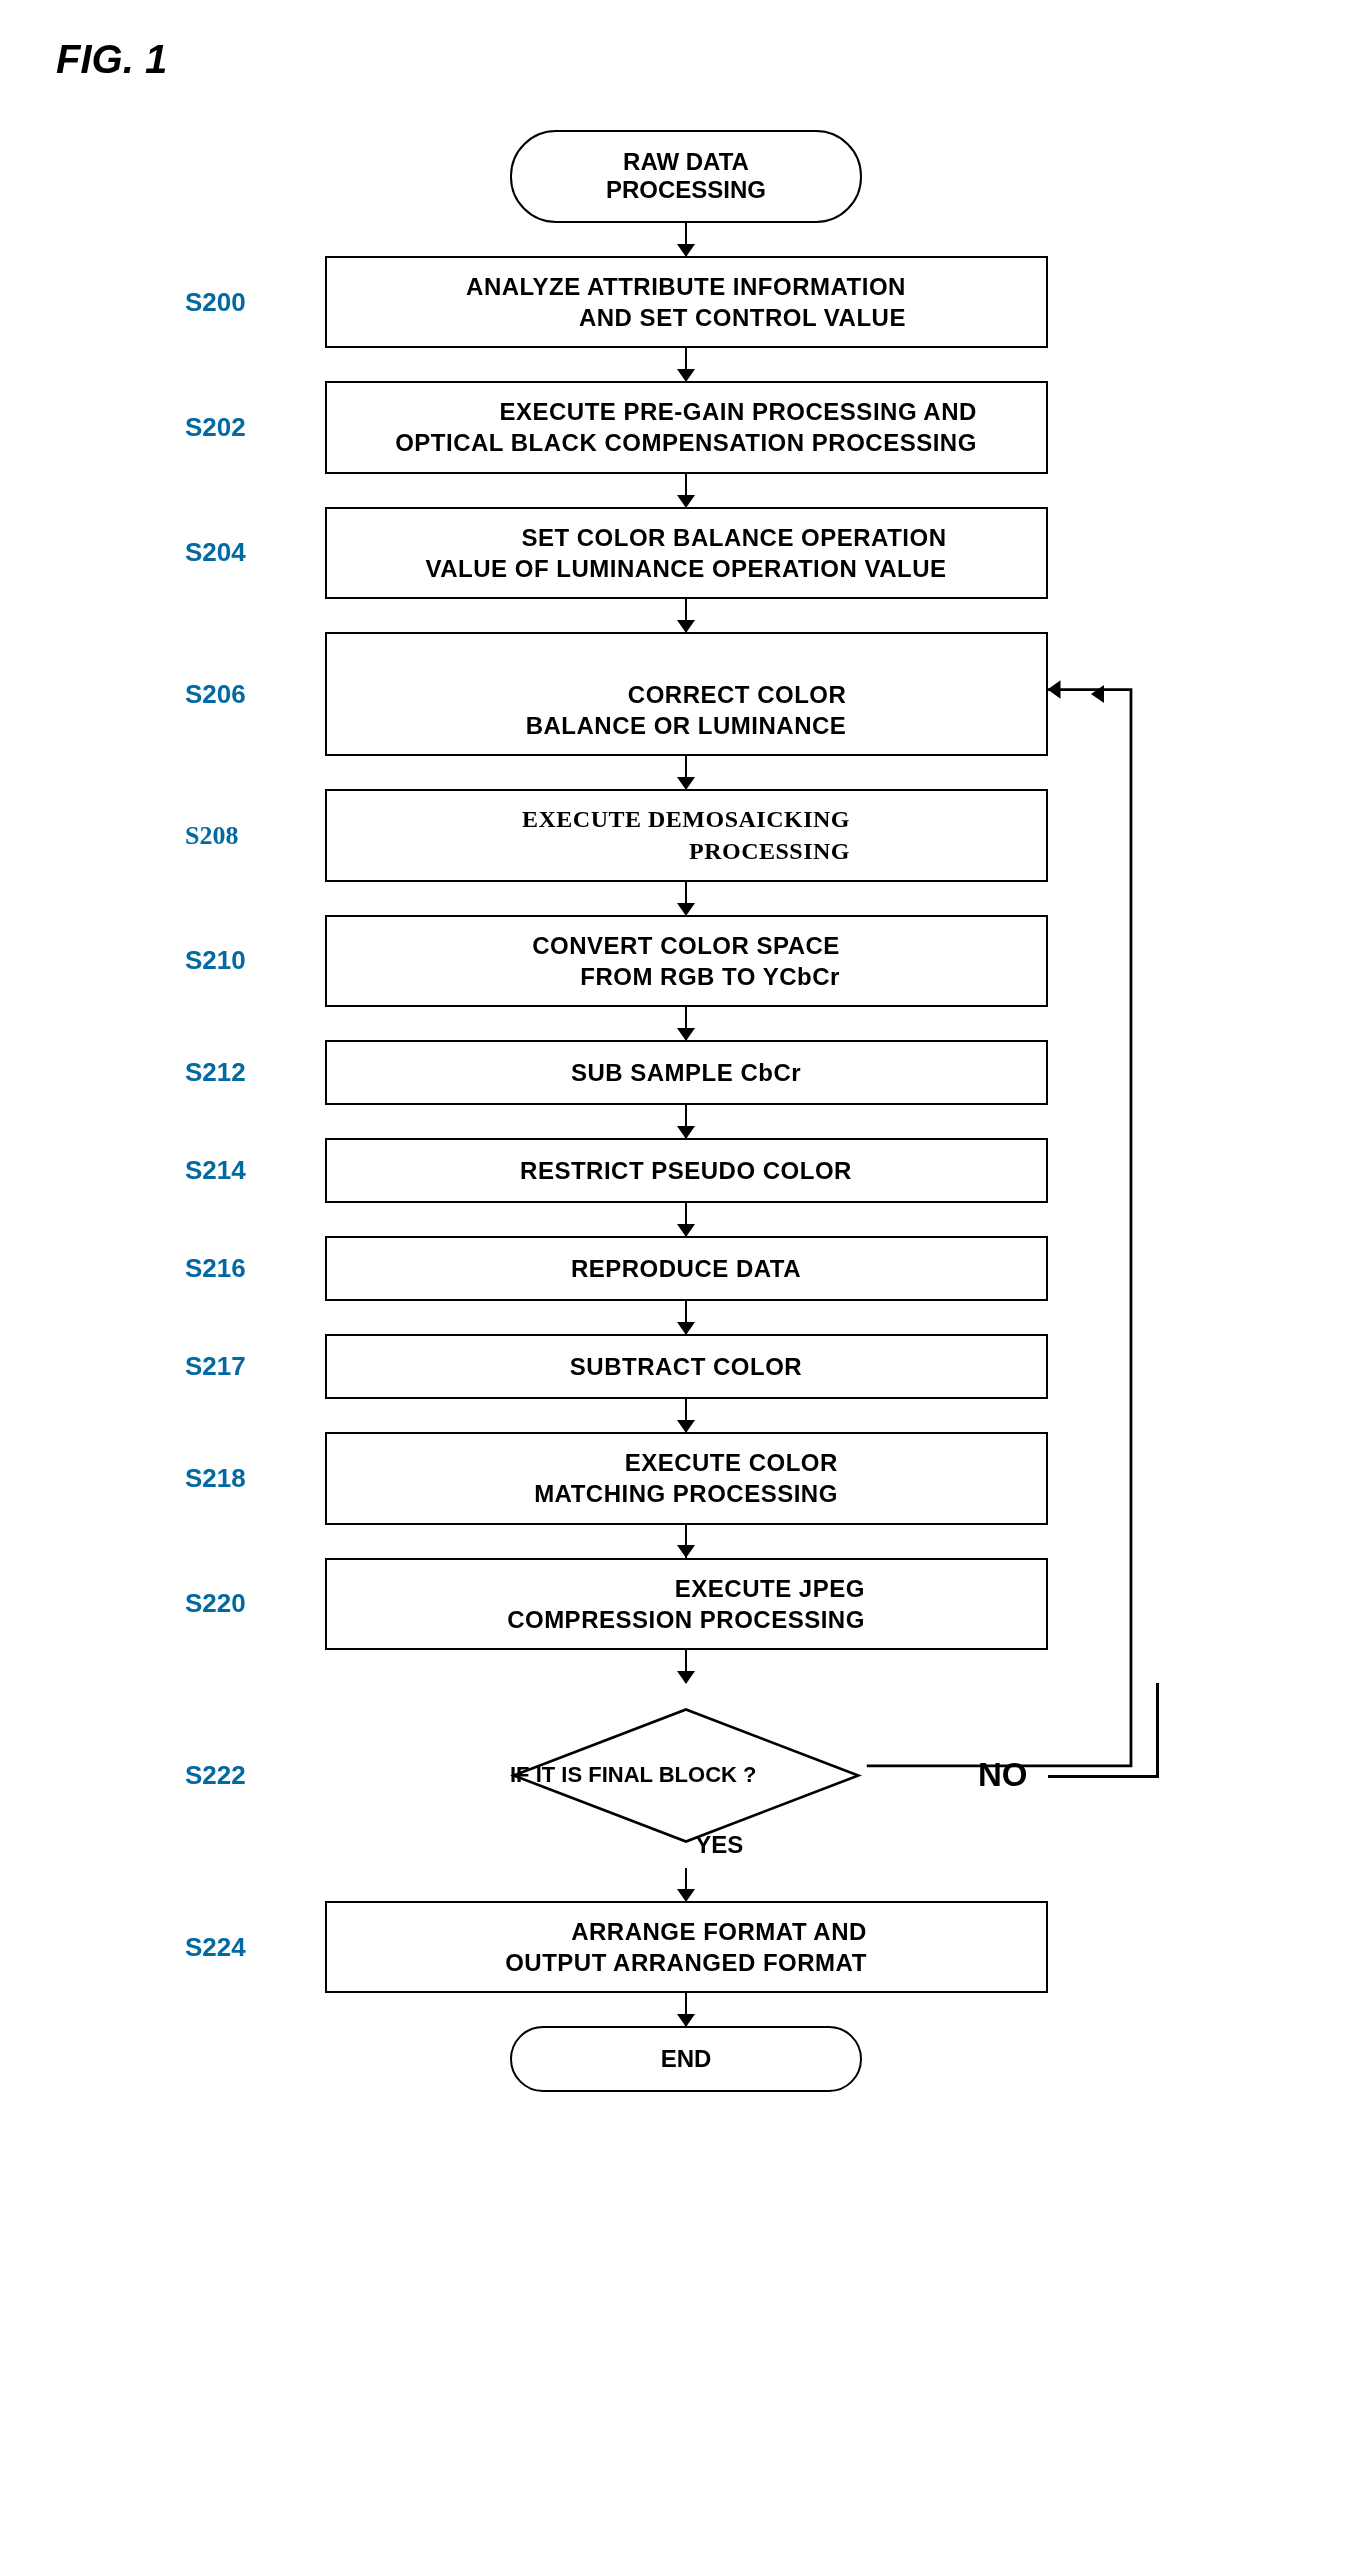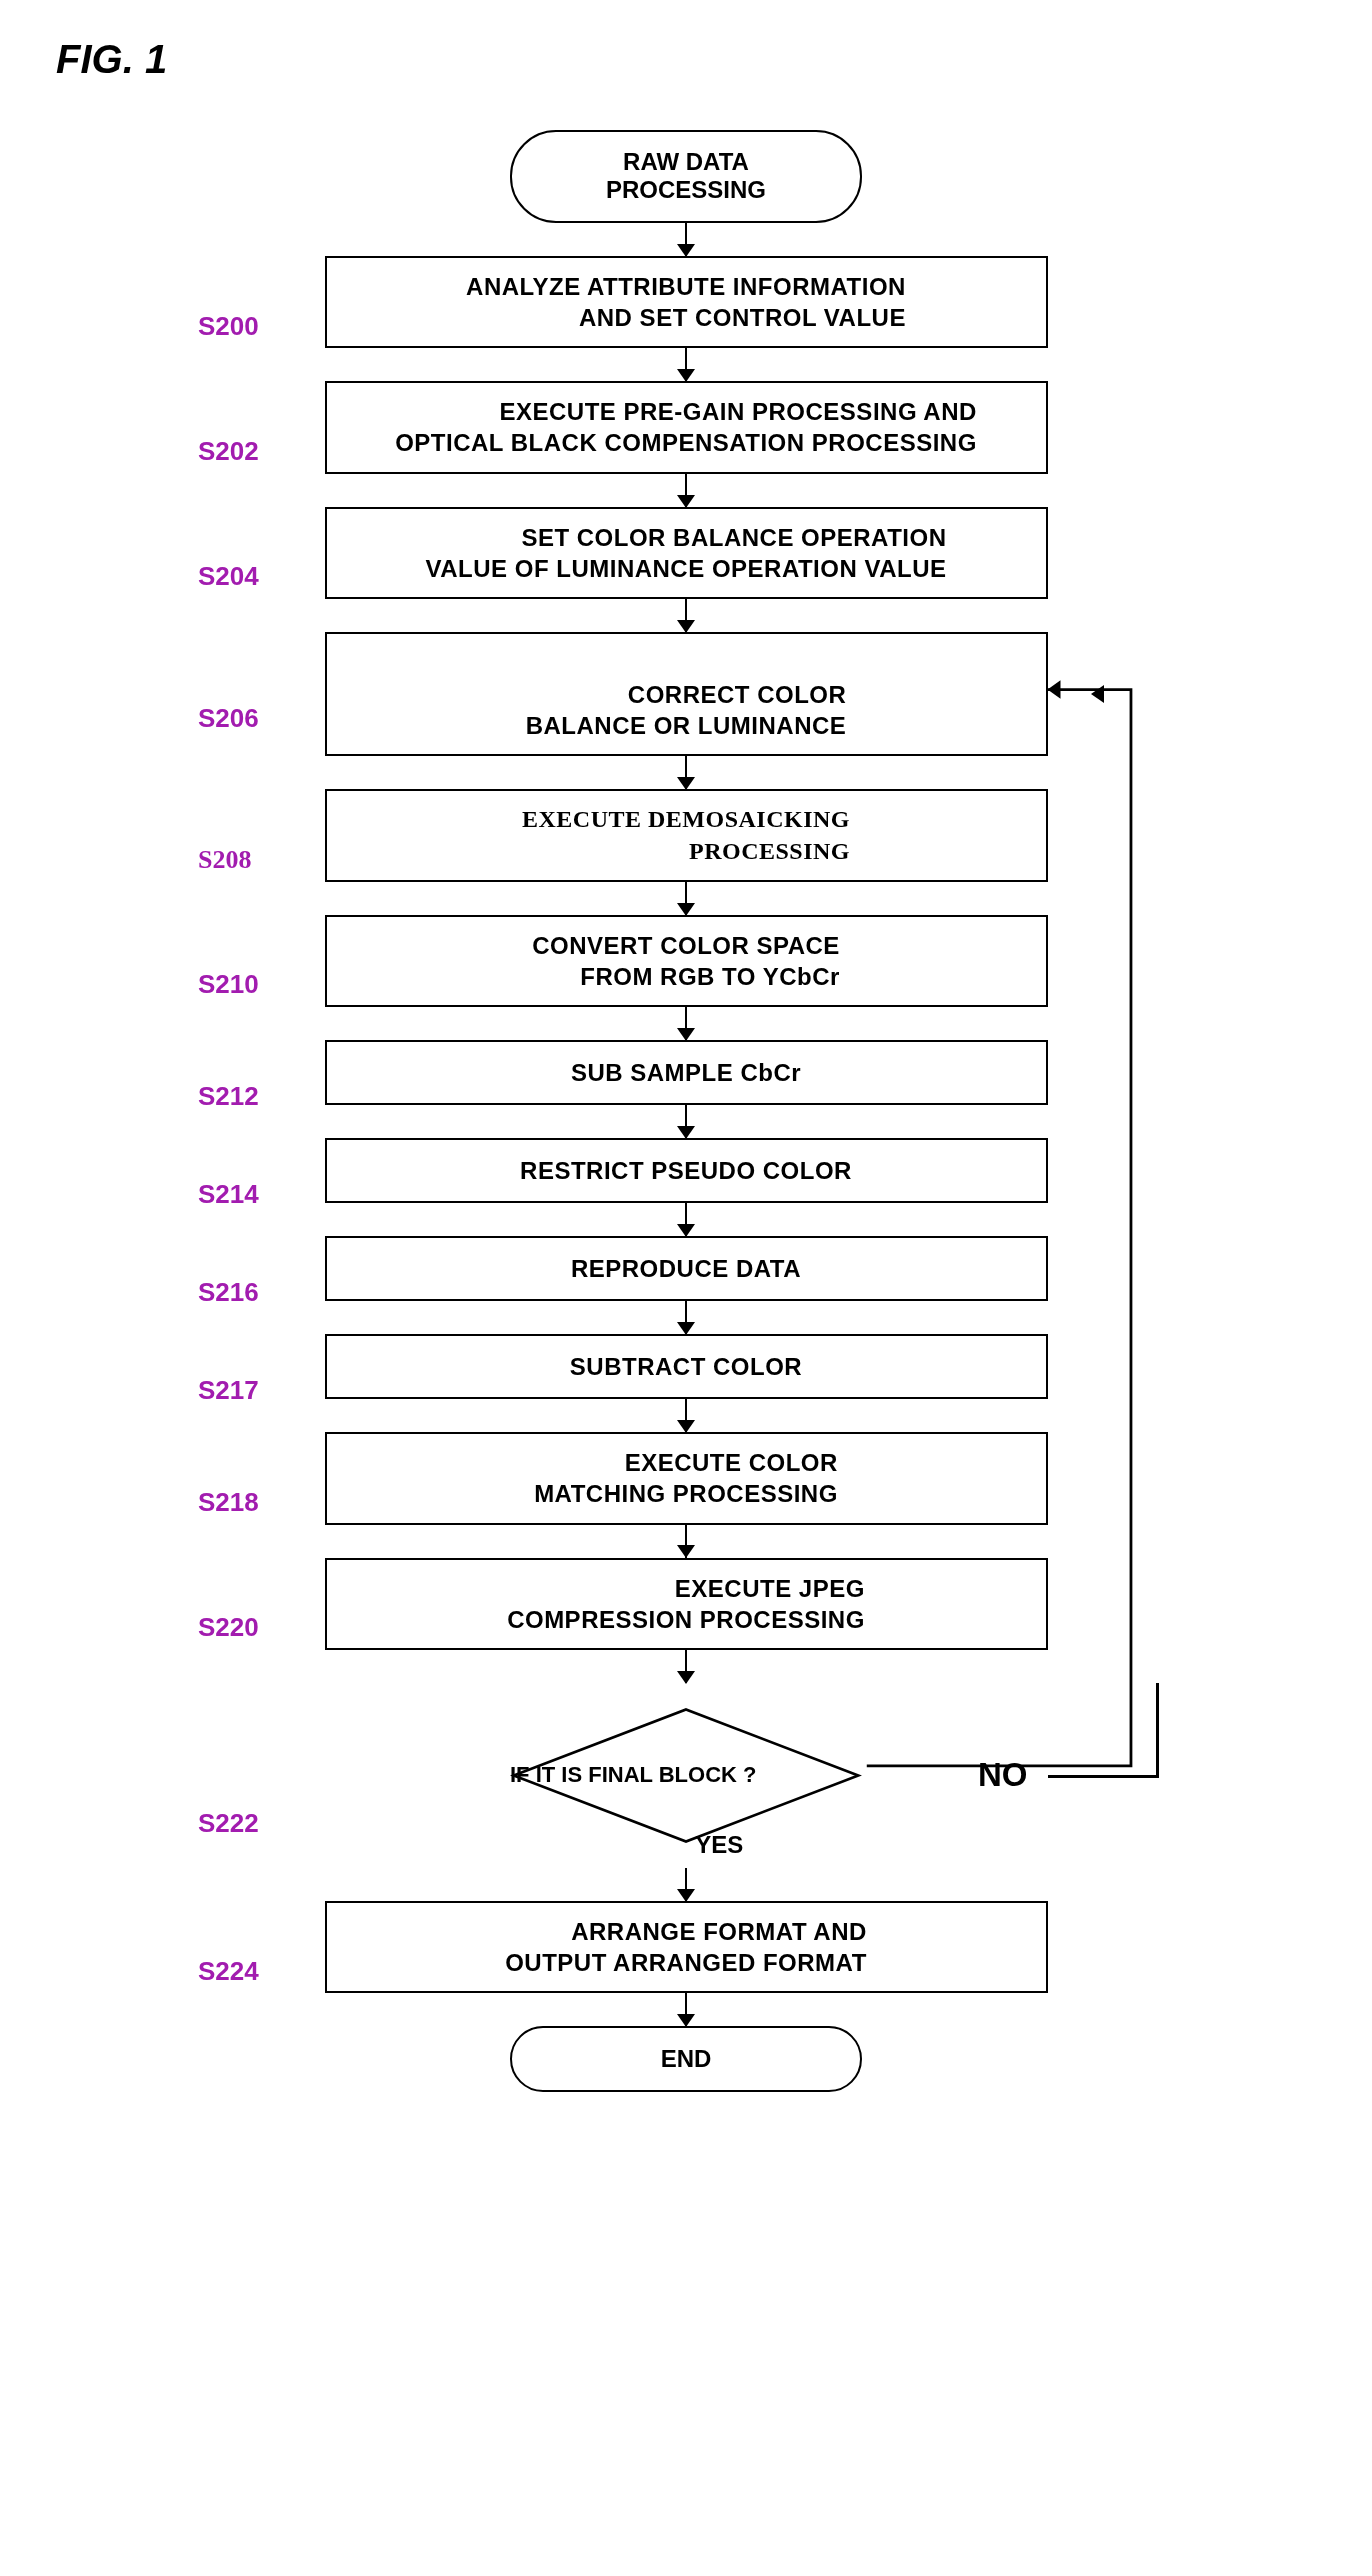--- a/index.html
+++ b/index.html
@@ -36,26 +36,25 @@
       display: flex;
       align-items: center;
       justify-content: center;
       position: relative;
       width: 100%;
       margin: 0;
     }
 
     .step-label {
       position: absolute;
-      left: 198px;
+      left: 185px;
       font-size: 26px;
       font-weight: bold;
-      color: #a21caf;
+      color: #0369a1;
       white-space: nowrap;
-      margin-top: 48px;
     }
 
     .box {
       border: 2.8px solid #000;
       background: #fff;
       text-align: right;
       font-size: 24px;
       font-weight: bold;
       letter-spacing: 0.5px;
       line-height: 1.3;

